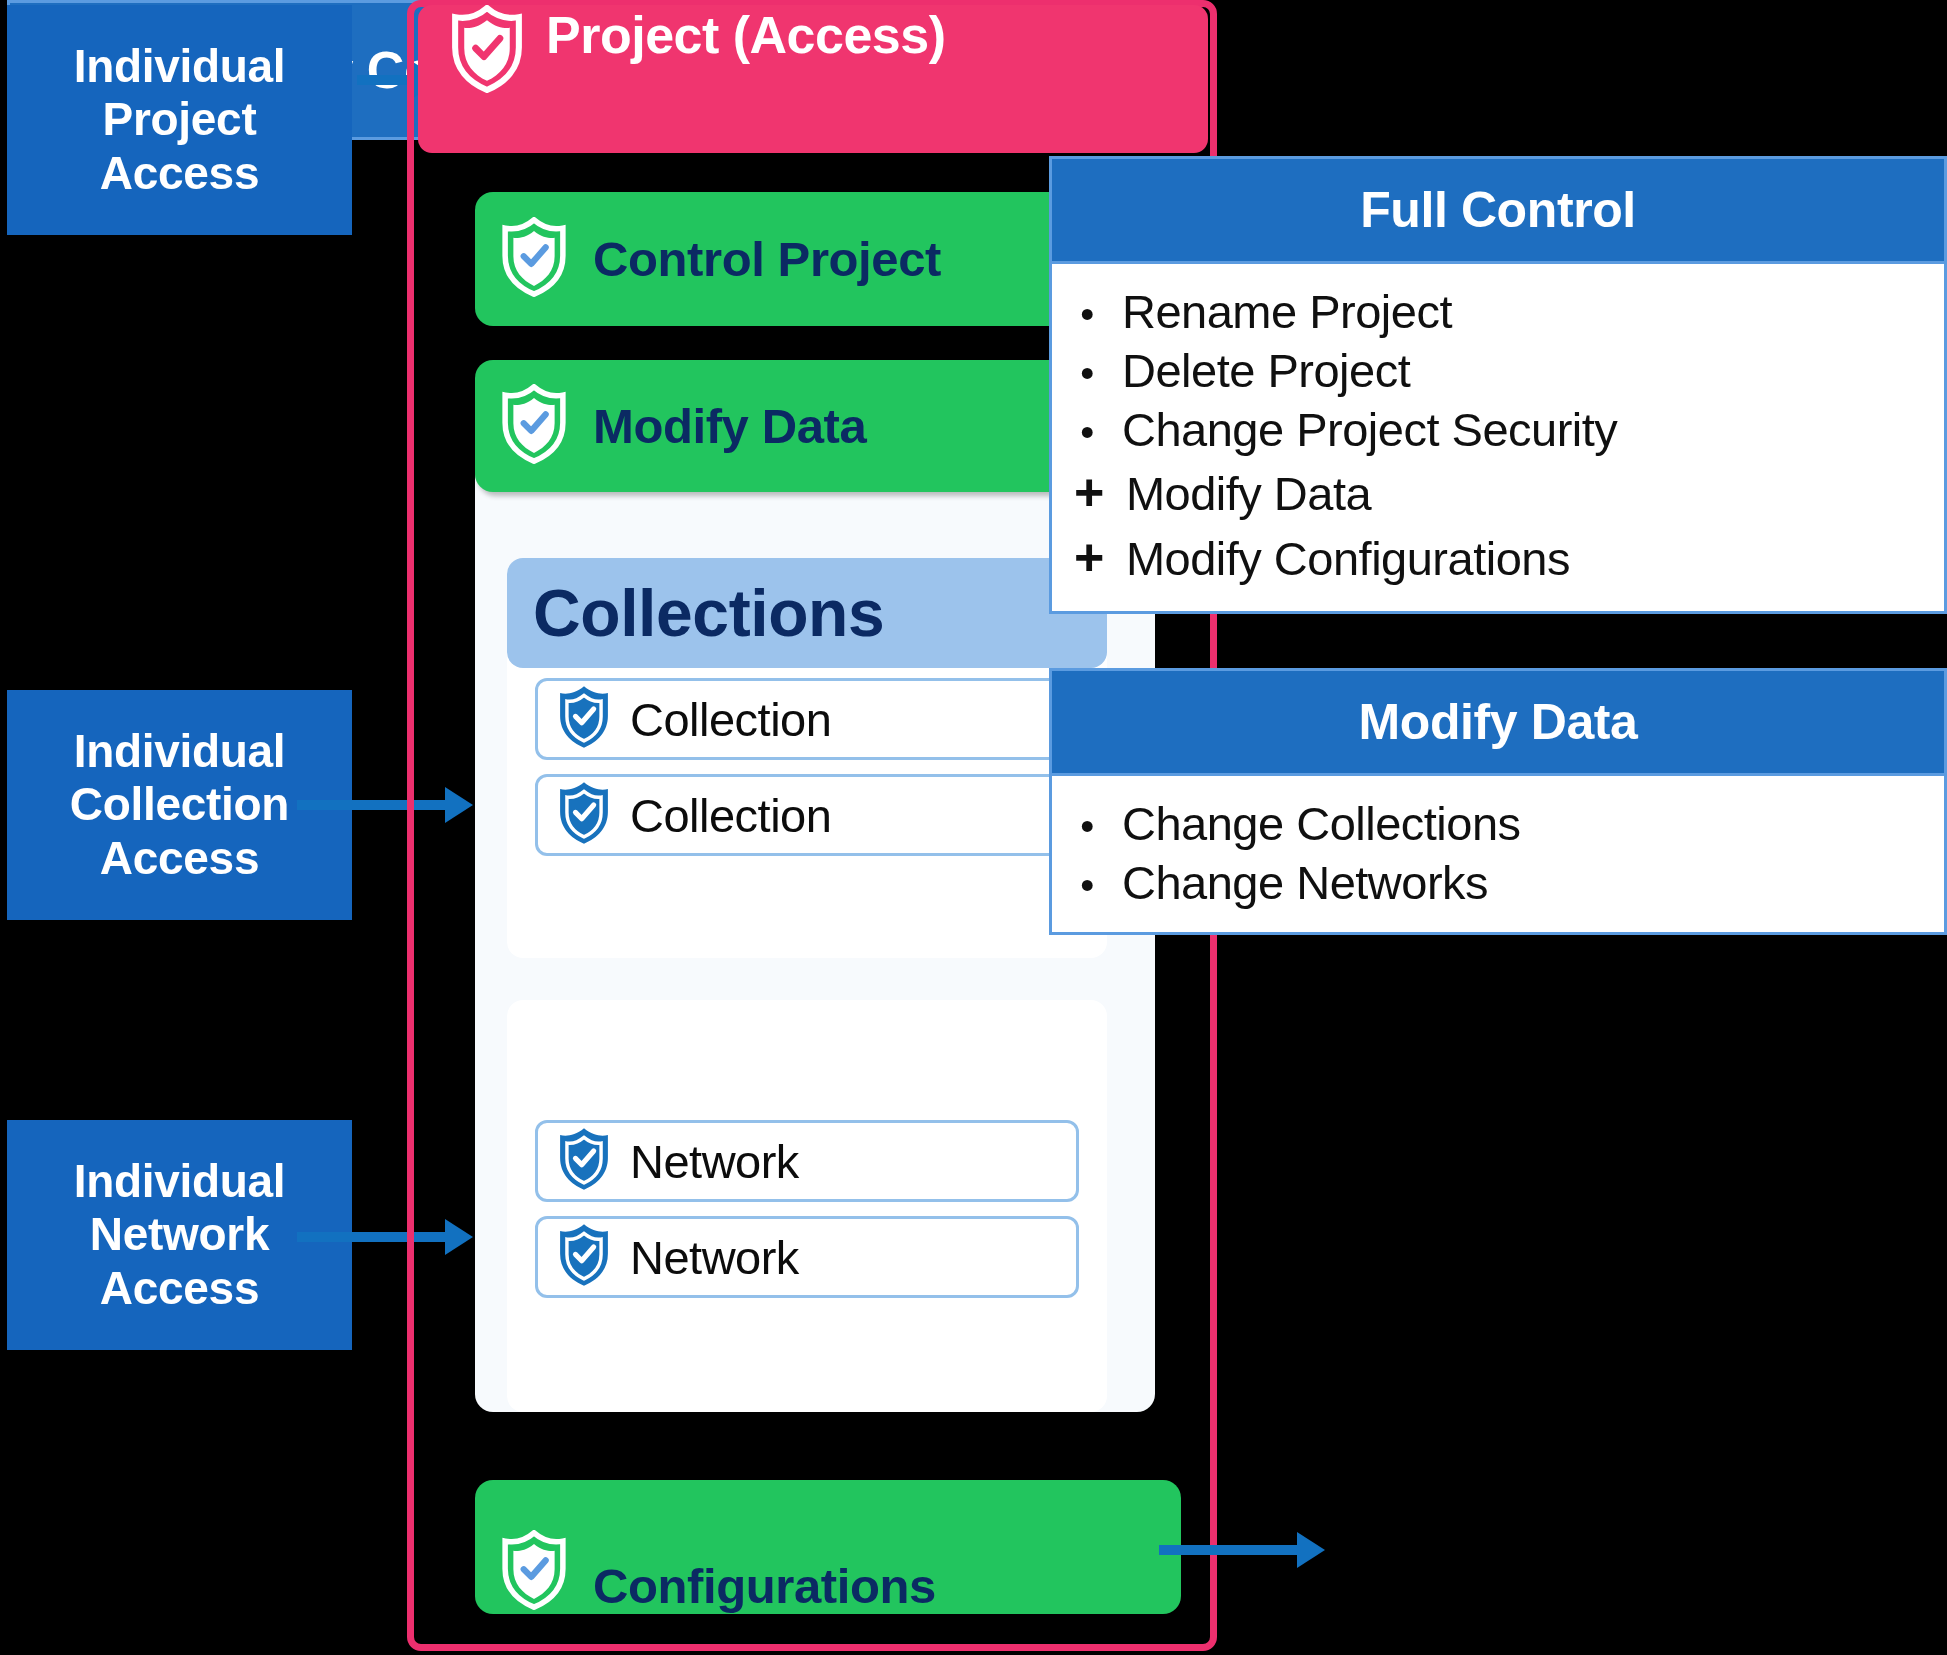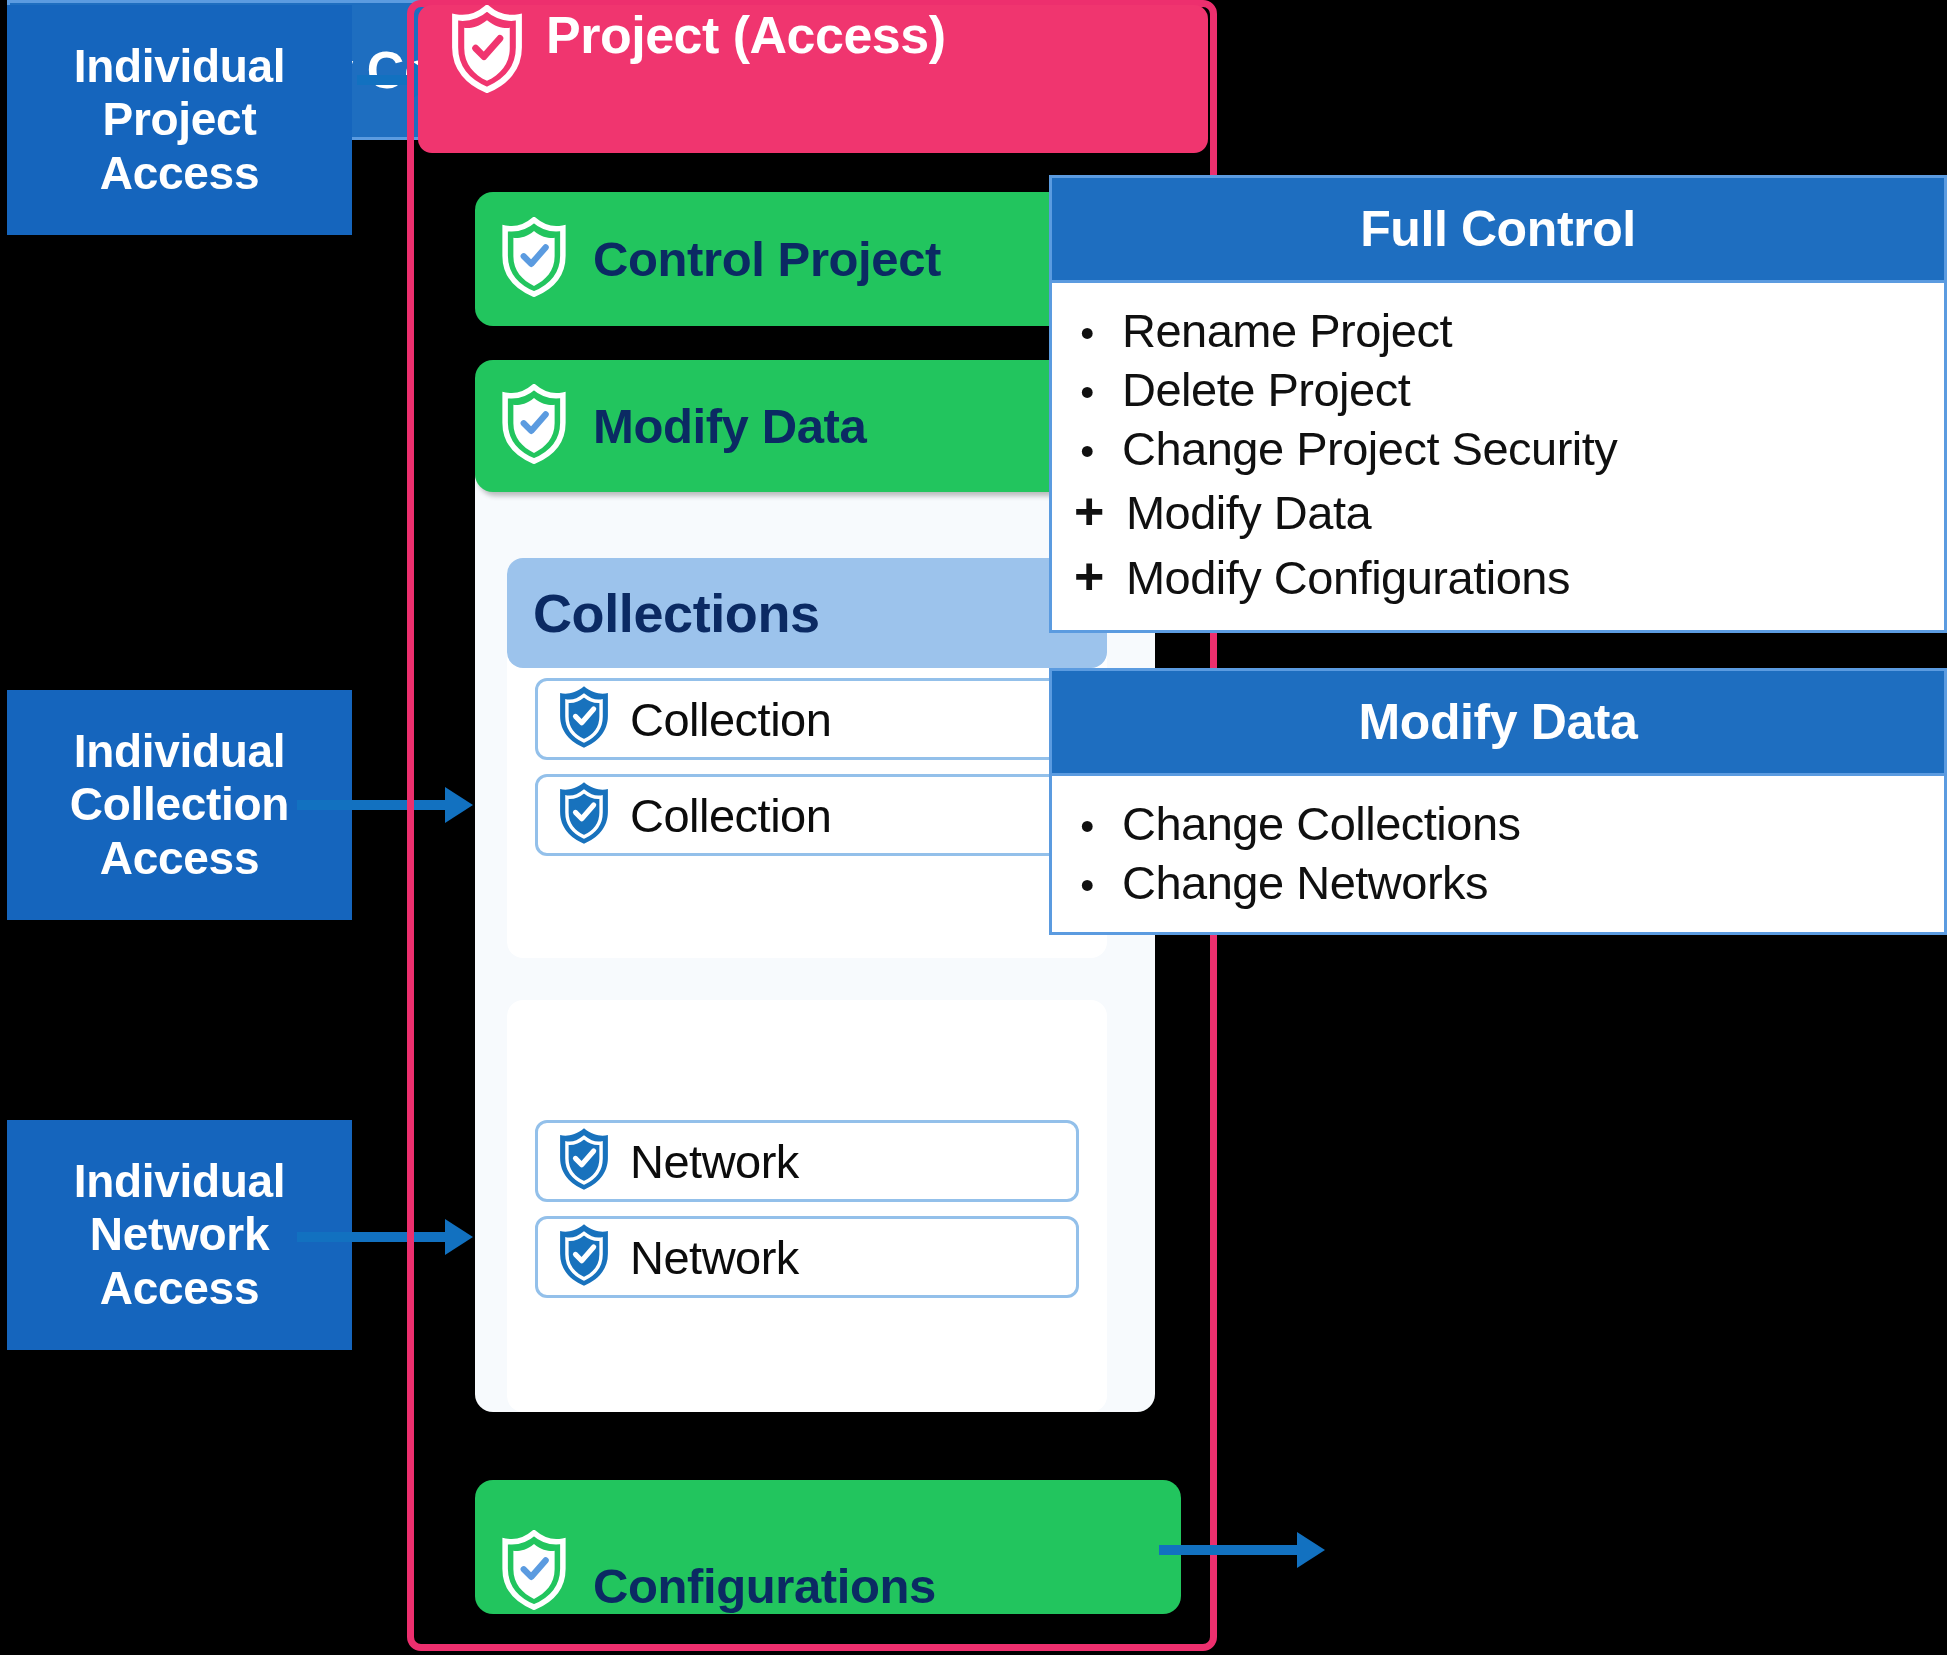--- a/index.html
+++ b/index.html
@@ -57,21 +57,21 @@
   
   .group{position:absolute;left:500px;width:600px;background:#FFFFFF;border-radius:16px;}
   #group-collections{top:558px;height:400px;}
   #group-networks{top:1000px;height:412px;}
   .group-header{
     position:absolute;left:0;top:0;width:600px;height:110px;
     background:#9CC3EC;border-radius:16px;
     display:flex;align-items:center;padding-left:26px;box-sizing:border-box;
   }
   .group-header .title{
-    color:#0B2A63;font-weight:bold;font-size:54px;letter-spacing:-0.4px;
+    color:#0B2A63;font-weight:bold;font-size:66px;letter-spacing:-0.4px;
   }
   .group-body{position:absolute;left:0;top:104px;width:600px;padding-top:16px;box-sizing:border-box;}
 
   
   .leaf{
     position:relative;margin:0 28px 14px 28px;height:82px;
     background:#fff;border:3px solid #93C0EA;border-radius:12px;
     display:flex;align-items:center;padding-left:18px;gap:18px;box-sizing:border-box;
   }
   .leaf .label{color:#0C0C0C;font-size:47px;letter-spacing:-0.5px;}
@@ -91,21 +91,21 @@
   .plist li{
     display:flex;align-items:baseline;gap:22px;
     font-size:47px;color:#101010;line-height:1.26;letter-spacing:-0.5px;
     white-space:nowrap;
   }
   .plist li .mk{
     display:inline-block;min-width:26px;text-align:center;font-size:40px;color:#101010;
   }
   .plist li .mk.plus{font-weight:bold;font-size:52px;}
 
-  #panel-full-control{left:1042px;top:175px;width:898px;}
+  #panel-full-control{left:1042px;top:156px;width:898px;}
   #panel-full-control .panel-head{height:108px;}
   #panel-modify-data{left:1042px;top:668px;width:898px;}
   #panel-modify-data .panel-head{height:108px;}
   #panel-modify-config{
     left:1042px;top:1480px;width:898px;height:134px;
     background:#1E6EC0;border:3px solid #5B9BE0;
     display:flex;align-items:center;justify-content:center;
     color:#fff;font-weight:bold;font-size:52px;letter-spacing:-0.5px;
   }
 

